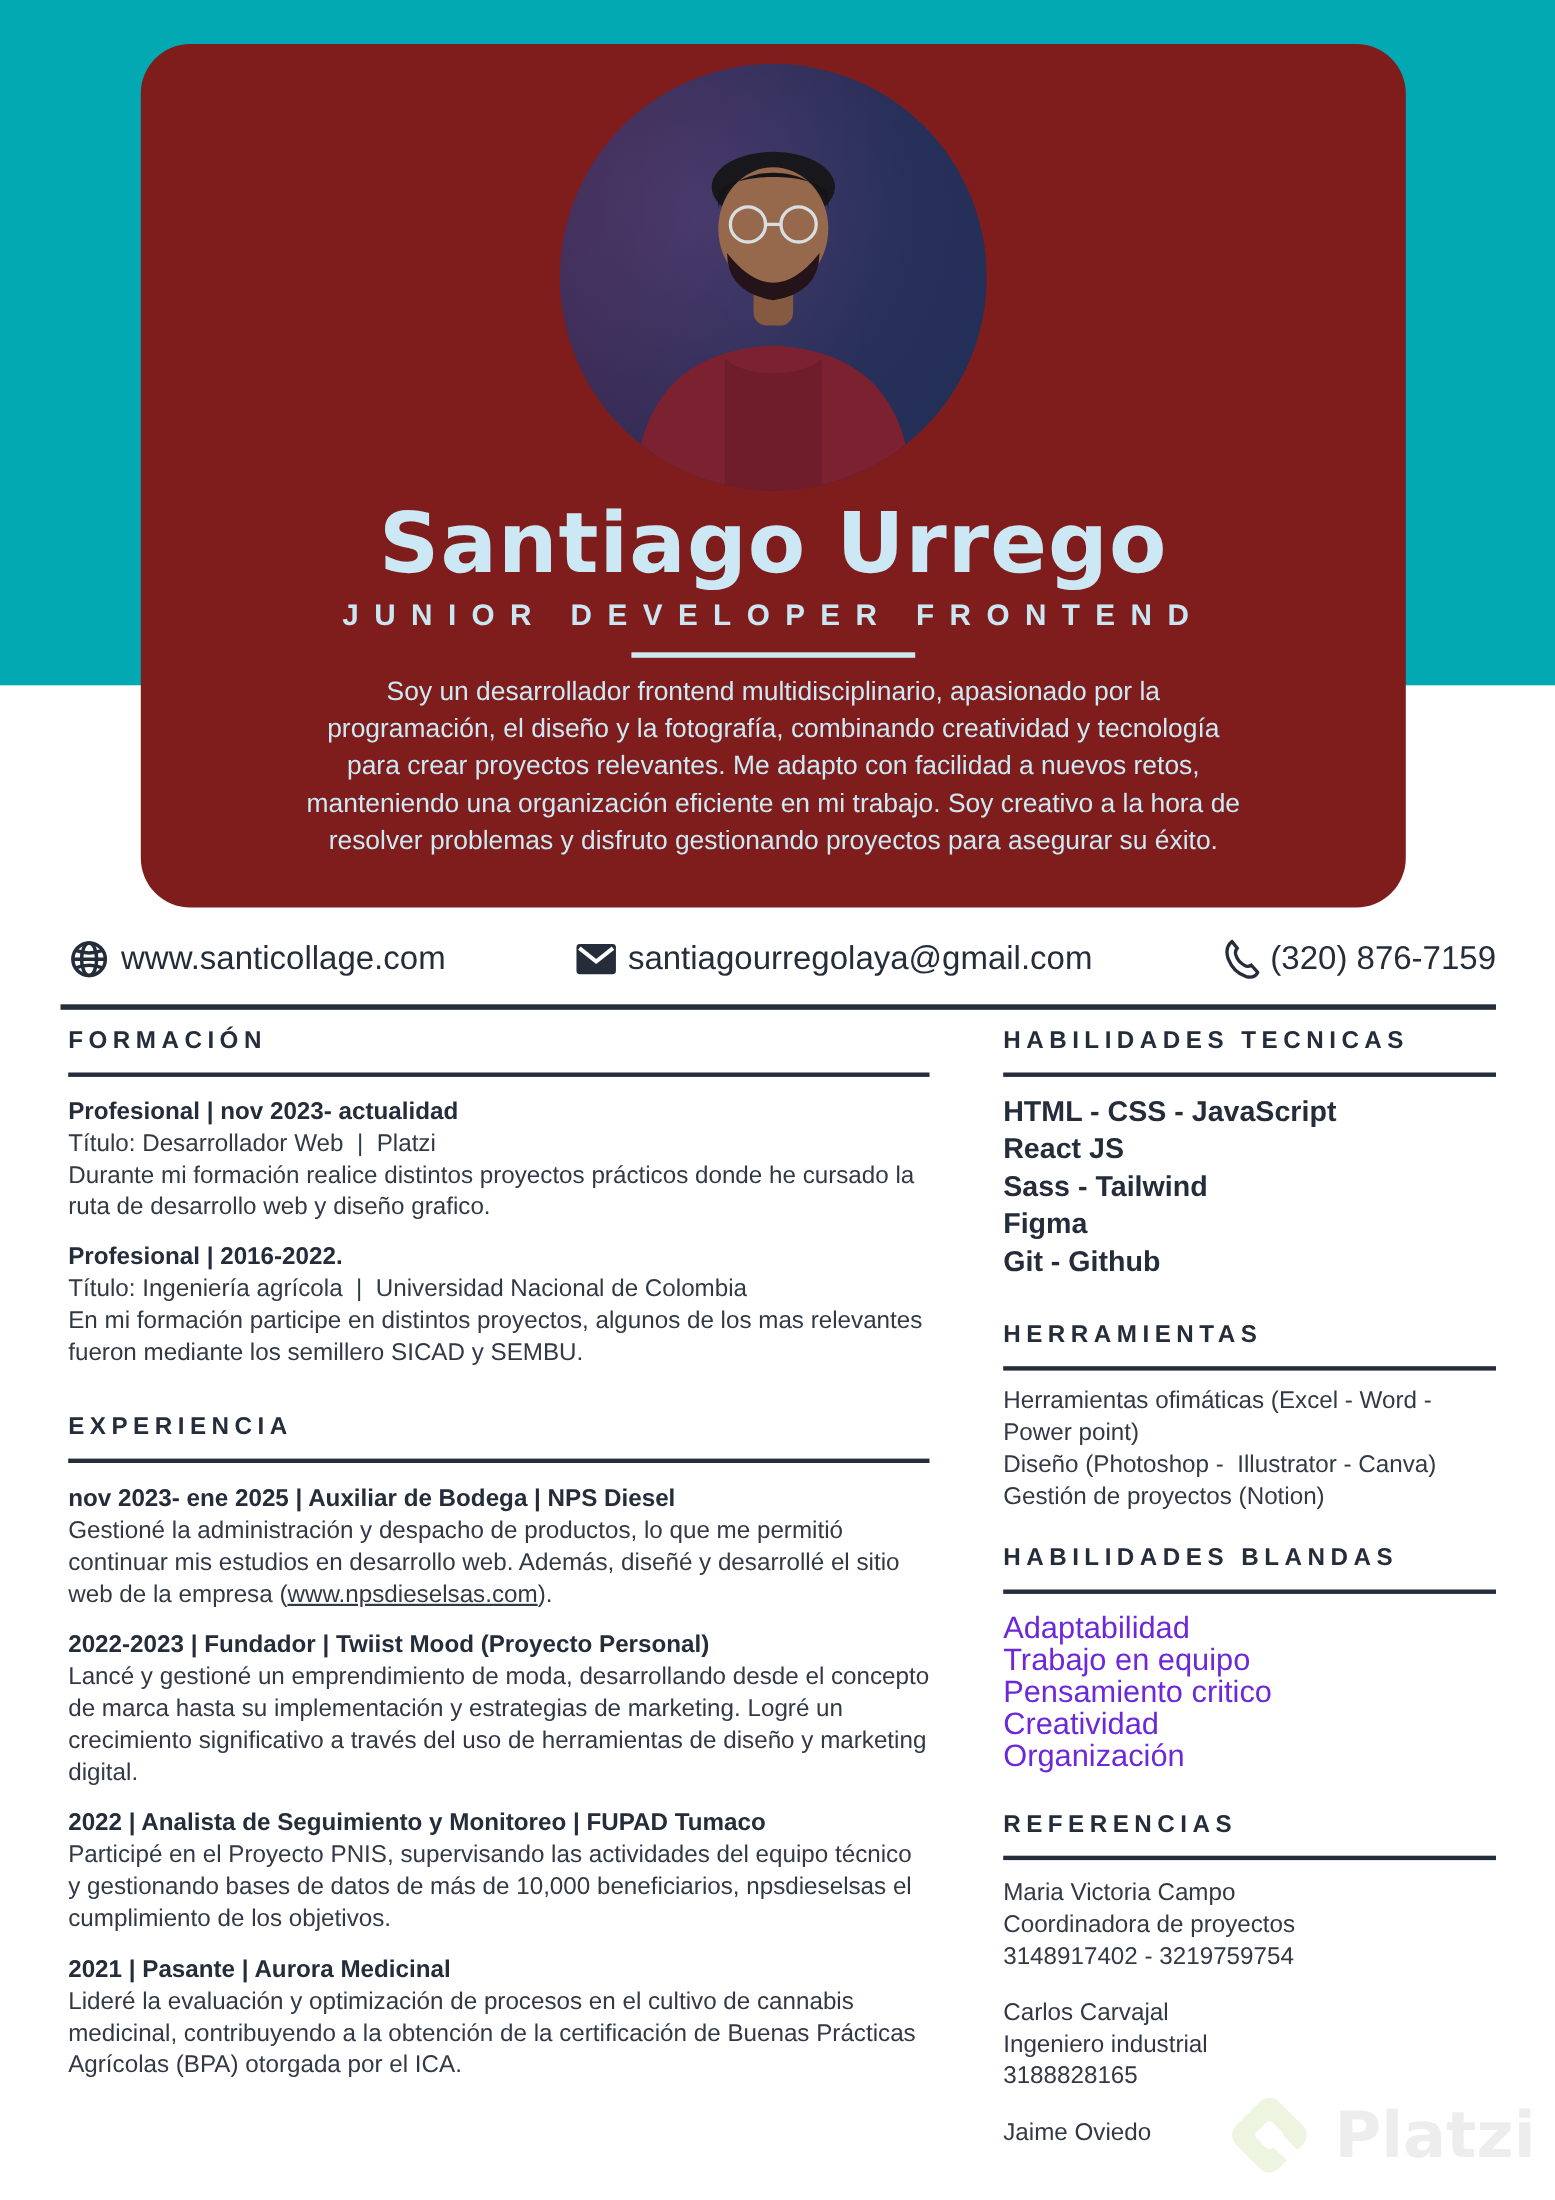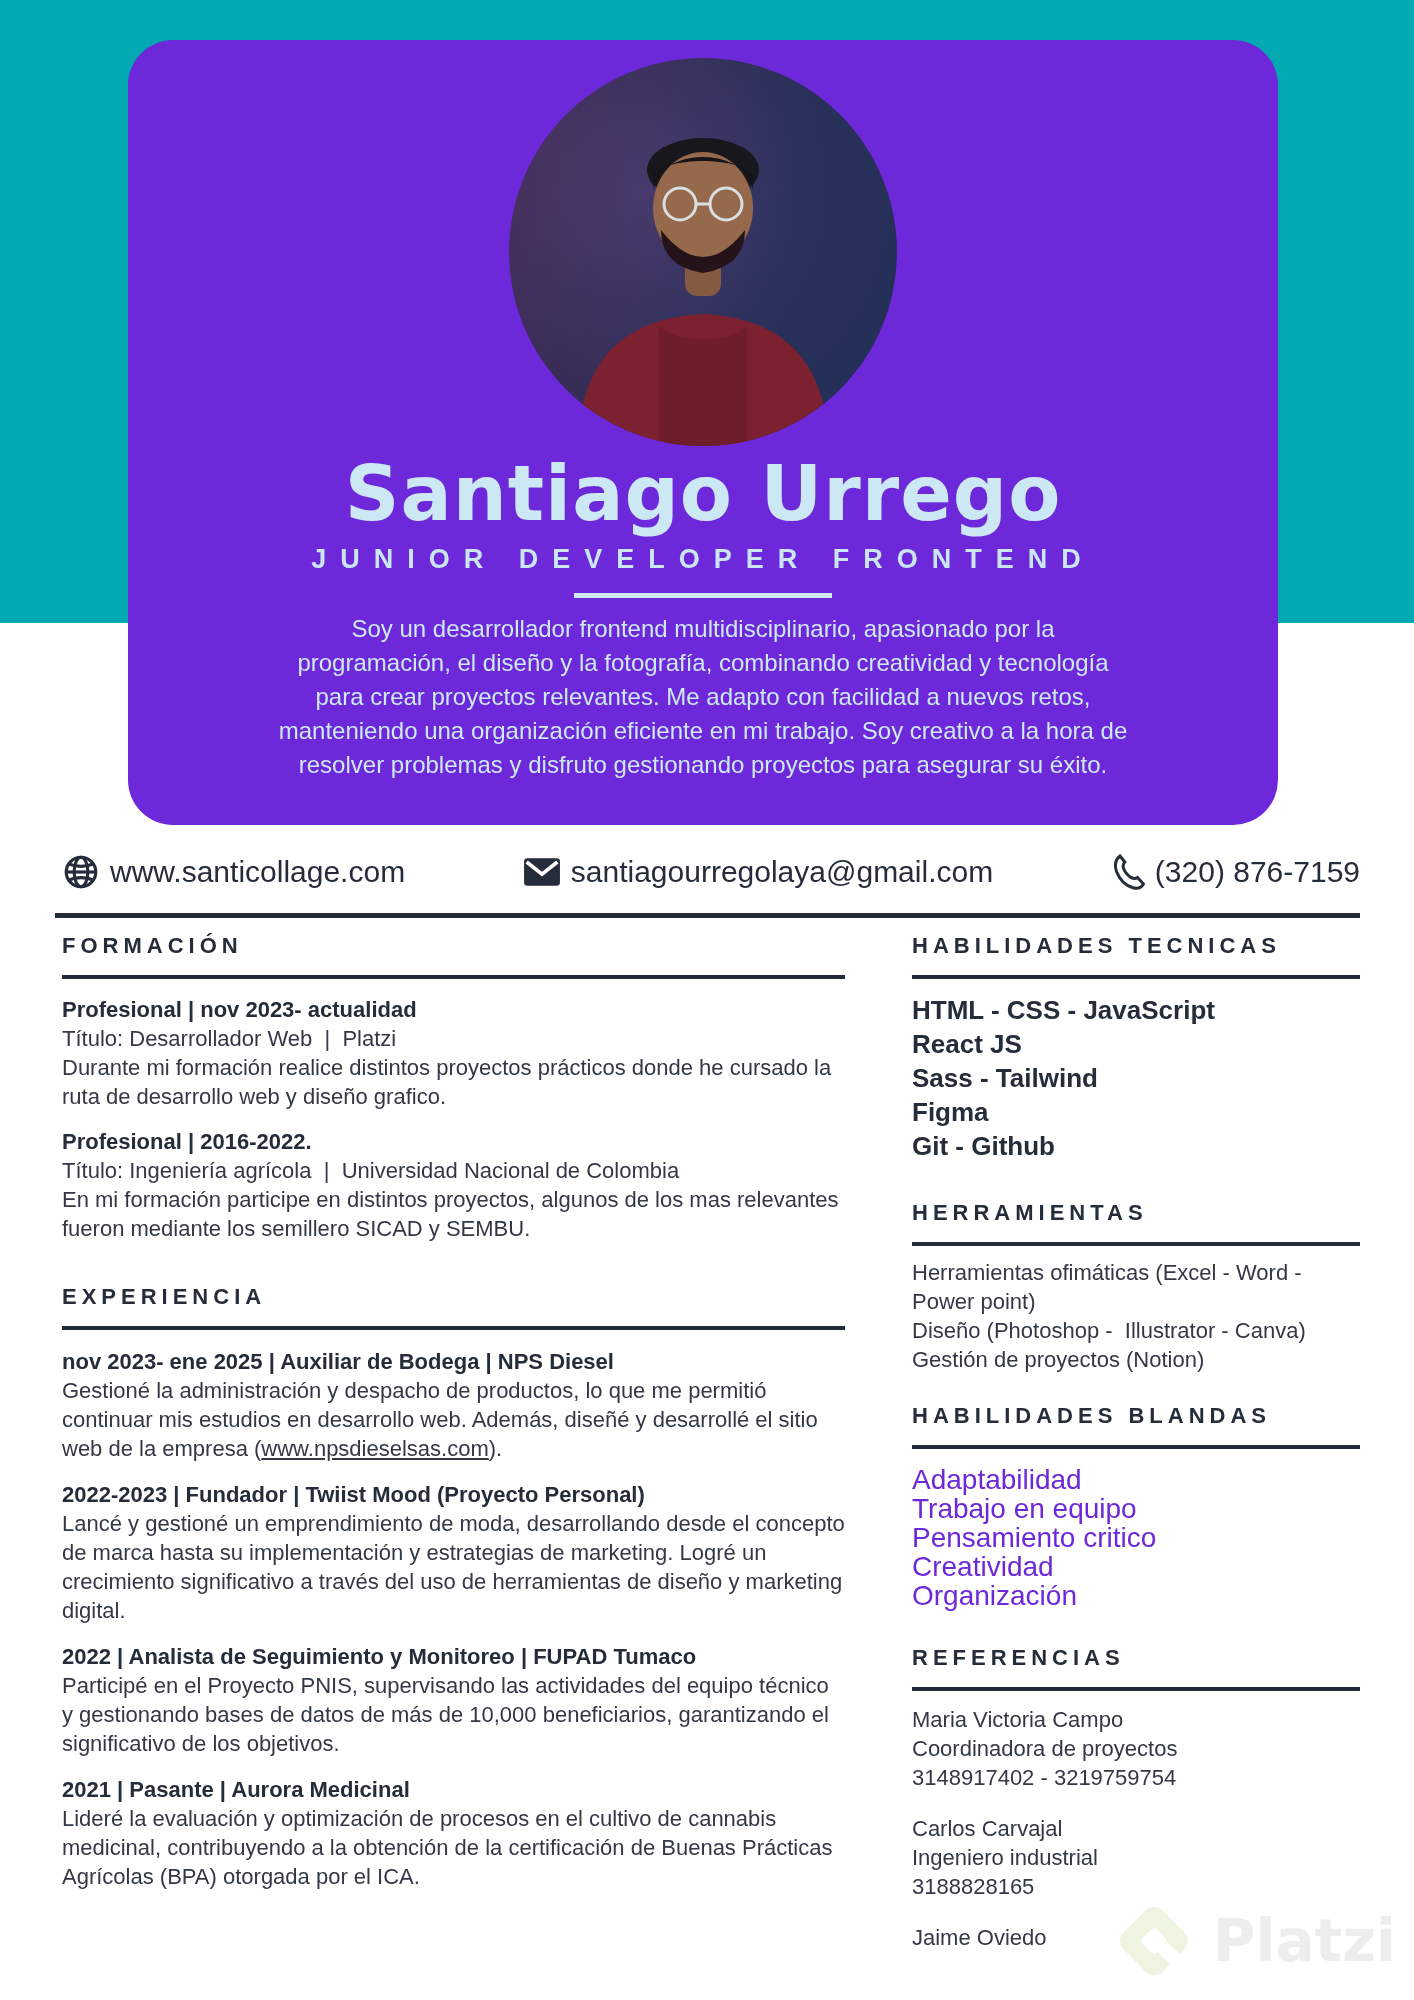--- a/index.html
+++ b/index.html
@@ -4,21 +4,21 @@
 <style>
   * { margin:0; padding:0; box-sizing:border-box; }
   html,body { background:#ffffff; }
   .page {
     position:relative; width:1414px; height:2000px; overflow:hidden;
     background:#ffffff; font-family:"Liberation Sans", sans-serif; color:#2e3540;
   }
   .teal-band { position:absolute; left:0; top:0; width:1414px; height:623px; background:#02a9b3; }
   .hero-card {
     position:absolute; left:128px; top:40px; width:1150px; height:785px;
-    background:#6d28d9; border-radius:45px; text-align:center;
+    background:#7f1d1d; border-radius:45px; text-align:center;
   }
   .photo {
     width:388px; height:388px; margin:18px auto 0; border-radius:50%; overflow:hidden;
     background:
       linear-gradient(100deg, rgba(106,60,140,0.40), rgba(40,70,150,0.38) 72%),
       radial-gradient(circle at 35% 35%, #463654 0%, #262234 55%, #1d2030 100%);
   }
   .photo svg { display:block; width:100%; height:100%; }
   .hero-name {
     margin-top:8px; font-family:"DejaVu Sans", sans-serif; font-weight:bold;
@@ -151,21 +151,21 @@
     <div class="exp">
       <div class="item-title">nov 2023- ene 2025 | Auxiliar de Bodega | NPS Diesel</div>
       <div><span>Gestioné la administración y despacho de productos, lo que me permitió continuar mis estudios en desarrollo web. Además, diseñé y desarrollé el sitio web de la empresa (</span><span class="link-underline">www.npsdieselsas.com</span><span>).</span></div>
     </div>
     <div class="exp">
       <div class="item-title">2022-2023 | Fundador | Twiist Mood (Proyecto Personal)</div>
       <div>Lancé y gestioné un emprendimiento de moda, desarrollando desde el concepto de marca hasta su implementación y estrategias de marketing. Logré un crecimiento significativo a través del uso de herramientas de diseño y marketing digital.</div>
     </div>
     <div class="exp">
       <div class="item-title">2022 | Analista de Seguimiento y Monitoreo | FUPAD Tumaco</div>
-      <div>Participé en el Proyecto PNIS, supervisando las actividades del equipo técnico y gestionando bases de datos de más de 10,000 beneficiarios, garantizando el significativo de los objetivos.</div>
+      <div>Participé en el Proyecto PNIS, supervisando las actividades del equipo técnico y gestionando bases de datos de más de 10,000 beneficiarios, npsdieselsas el cumplimiento de los objetivos.</div>
     </div>
     <div class="exp">
       <div class="item-title">2021 | Pasante | Aurora Medicinal</div>
       <div>Lideré la evaluación y optimización de procesos en el cultivo de cannabis medicinal, contribuyendo a la obtención de la certificación de Buenas Prácticas Agrícolas (BPA) otorgada por el ICA.</div>
     </div>
   </div>
 
   <div class="col col-right">
     <div class="sec-head">HABILIDADES TECNICAS</div>
     <div class="skill-list">

